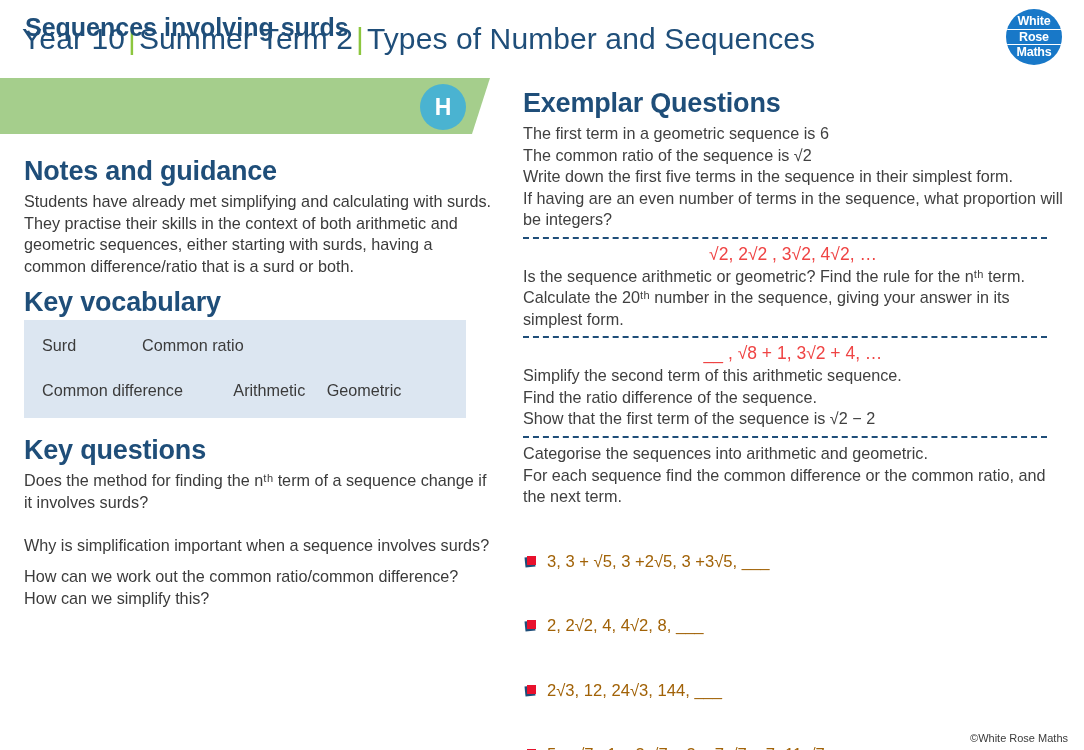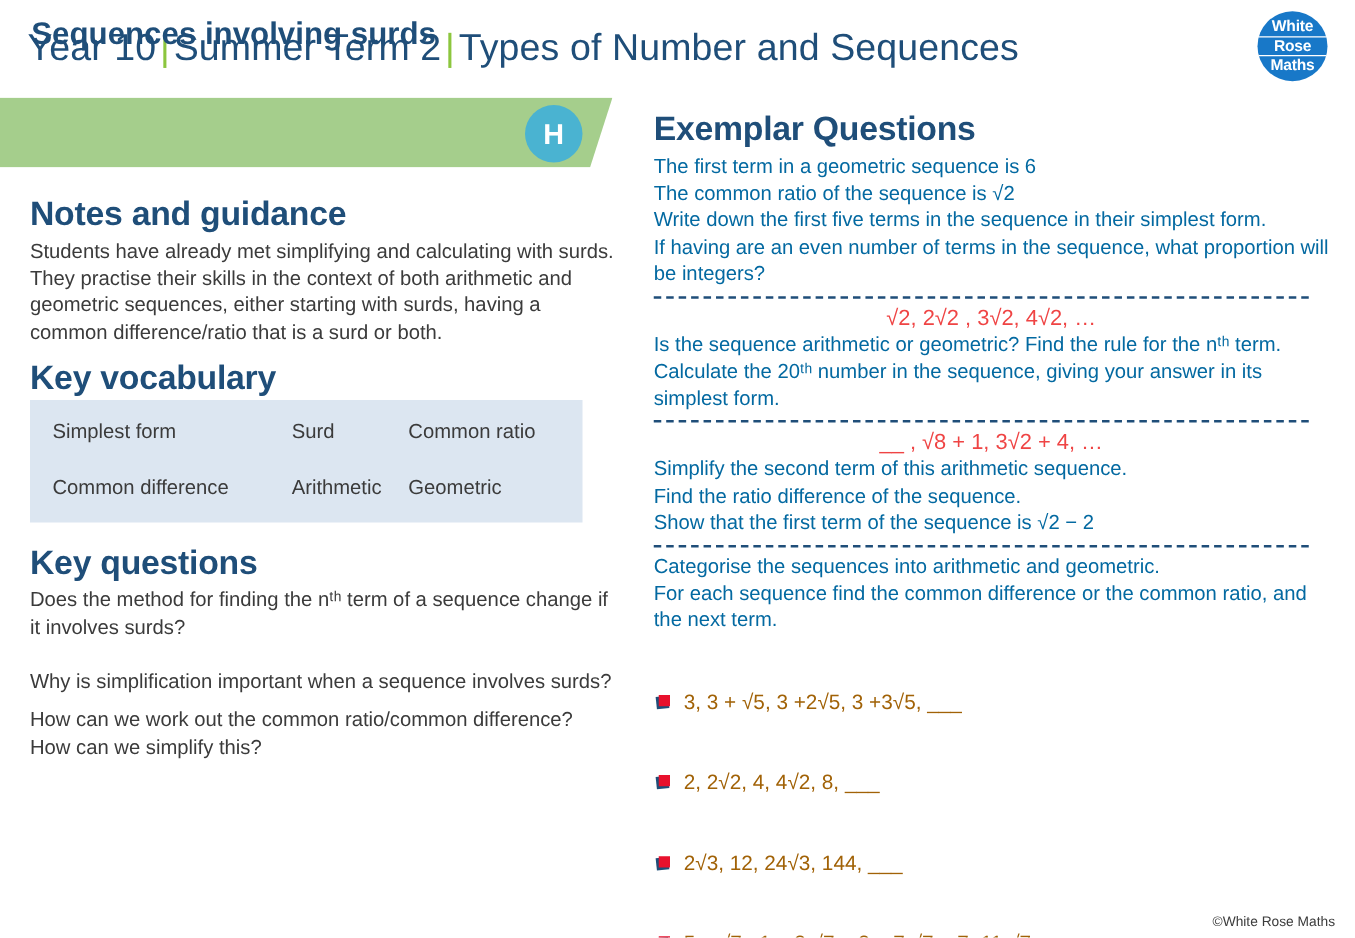--- a/index.html
+++ b/index.html
@@ -153,21 +153,21 @@
   }
   .vocab-cell.c0 { width: 205px; }
   .vocab-cell.c1 { width: 100px; }
   .vocab-cell.c2 { width: 130px; }
 
   
   .q-block { margin: 0; }
   .q-line {
     font-size: 16.2px;
     line-height: 1.33;
-    color: #0369a1;
+    color: #404040;
     margin: 0;
   }
   .q-sequence {
     font-size: 17.5px;
     text-align: center;
     color: #ef4444;
     margin: 2px 0 1px 0;
   }
   .divider {
     border: 0;
@@ -242,21 +242,20 @@
 <div class="col-left">
 
   <h2 class="section-heading">Notes and guidance</h2>
   <p class="body-text">Students have already met simplifying and calculating with surds. They practise their skills in the context of both arithmetic and geometric sequences, either starting with surds, having a common difference/ratio that is a surd or both.</p>
 
   <div class="gap-sm"></div>
   <h2 class="section-heading tight">Key vocabulary</h2>
 
   <div class="vocab-table">
     <div class="vocab-row">
-      <div class="vocab-cell c0">Simplest form</div>
       <div class="vocab-cell c1">Surd</div>
       <div class="vocab-cell c2">Common ratio</div>
     </div>
     <div class="vocab-row">
       <div class="vocab-cell c0">Common difference</div>
       <div class="vocab-cell c1">Arithmetic</div>
       <div class="vocab-cell c2">Geometric</div>
     </div>
   </div>
 

